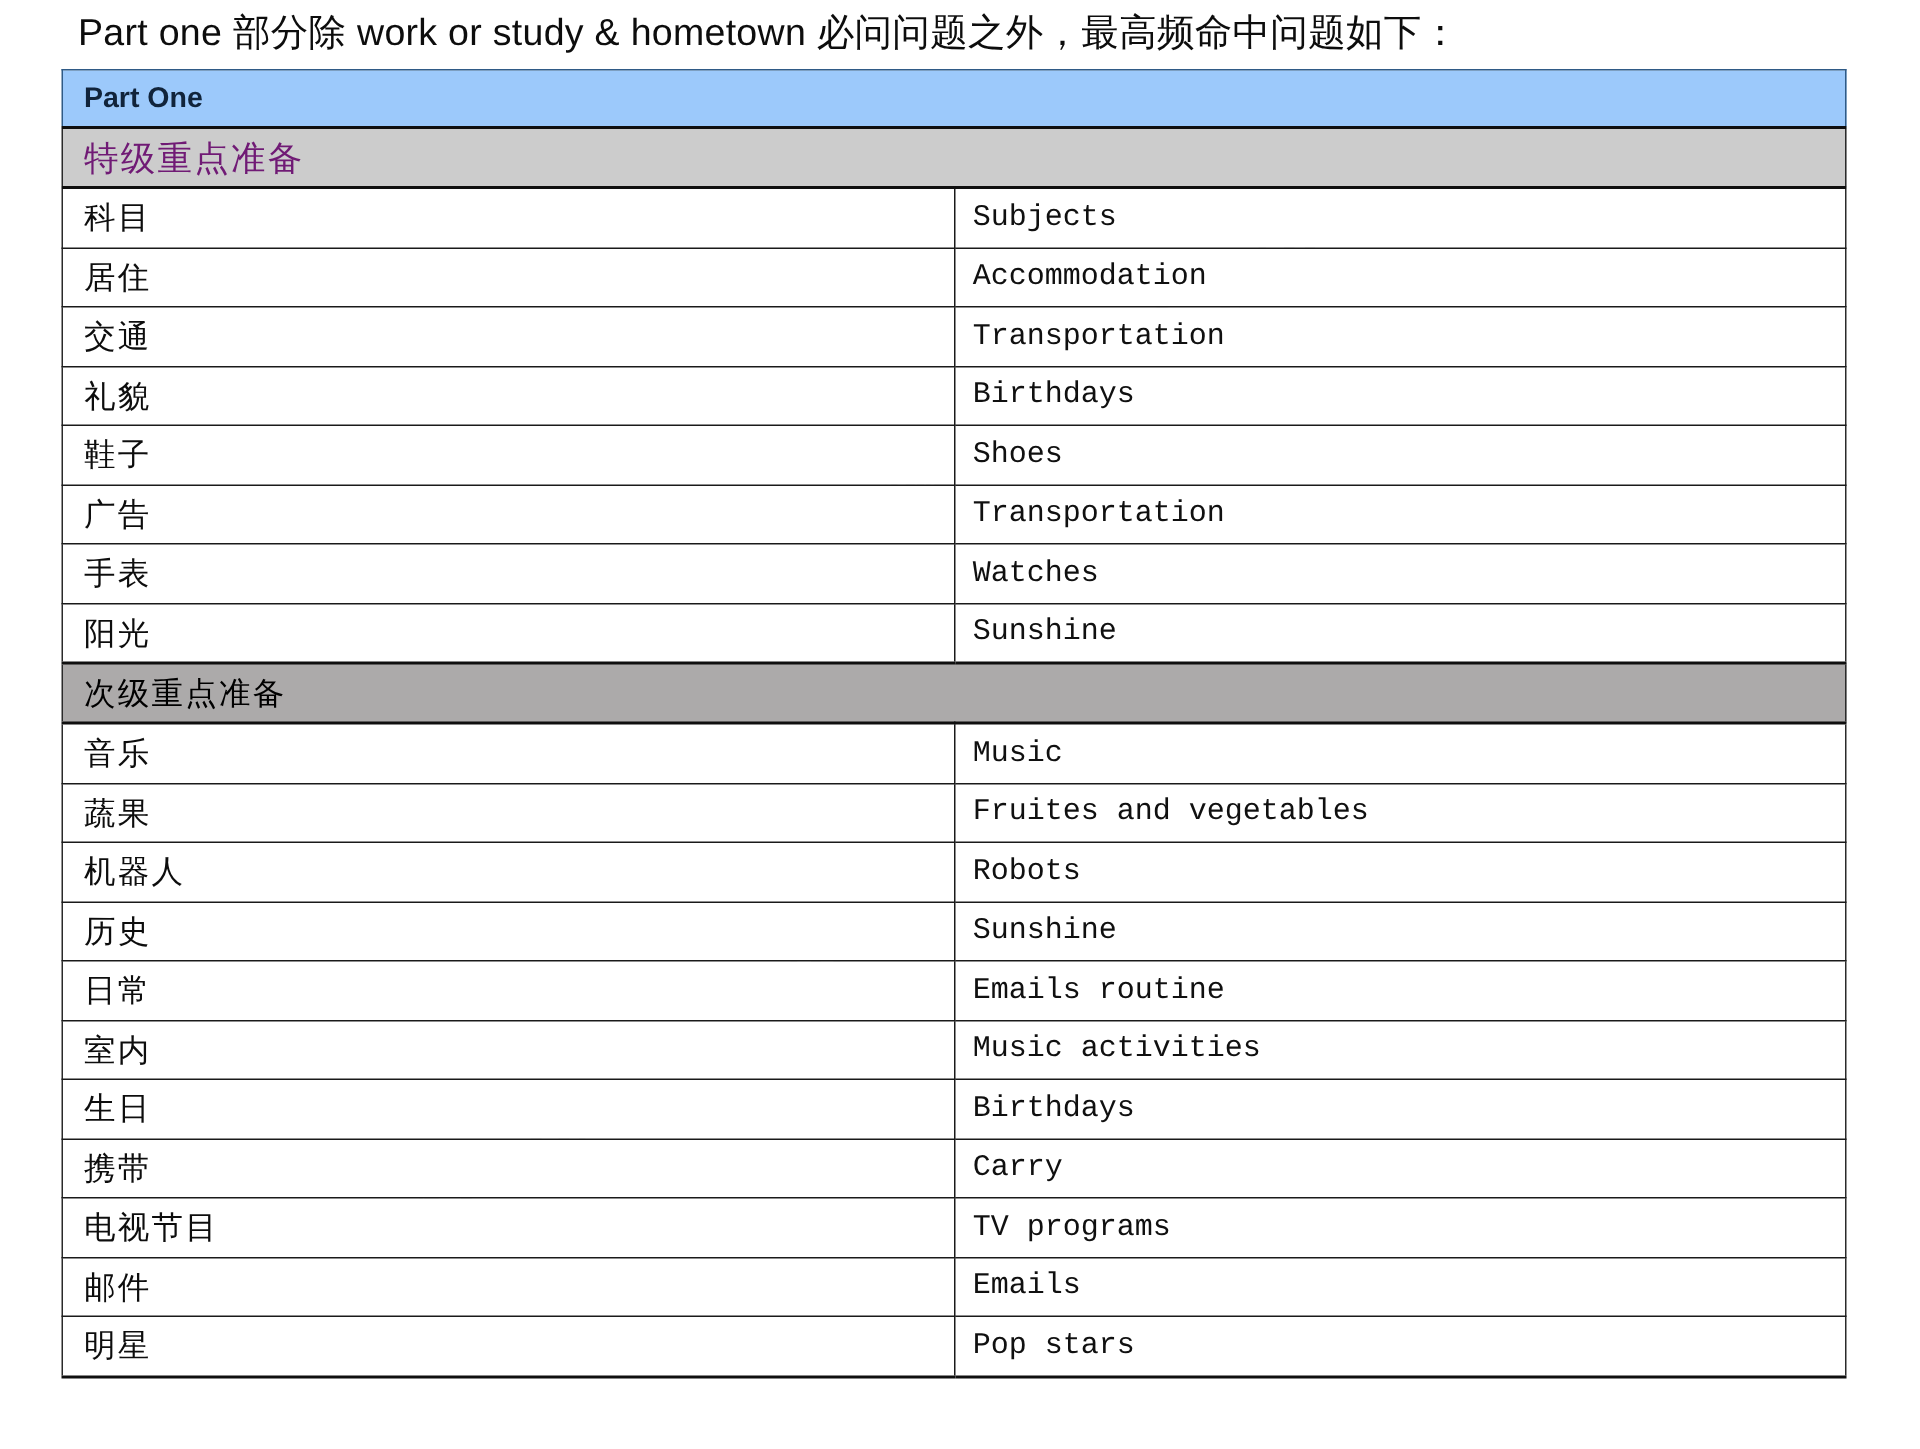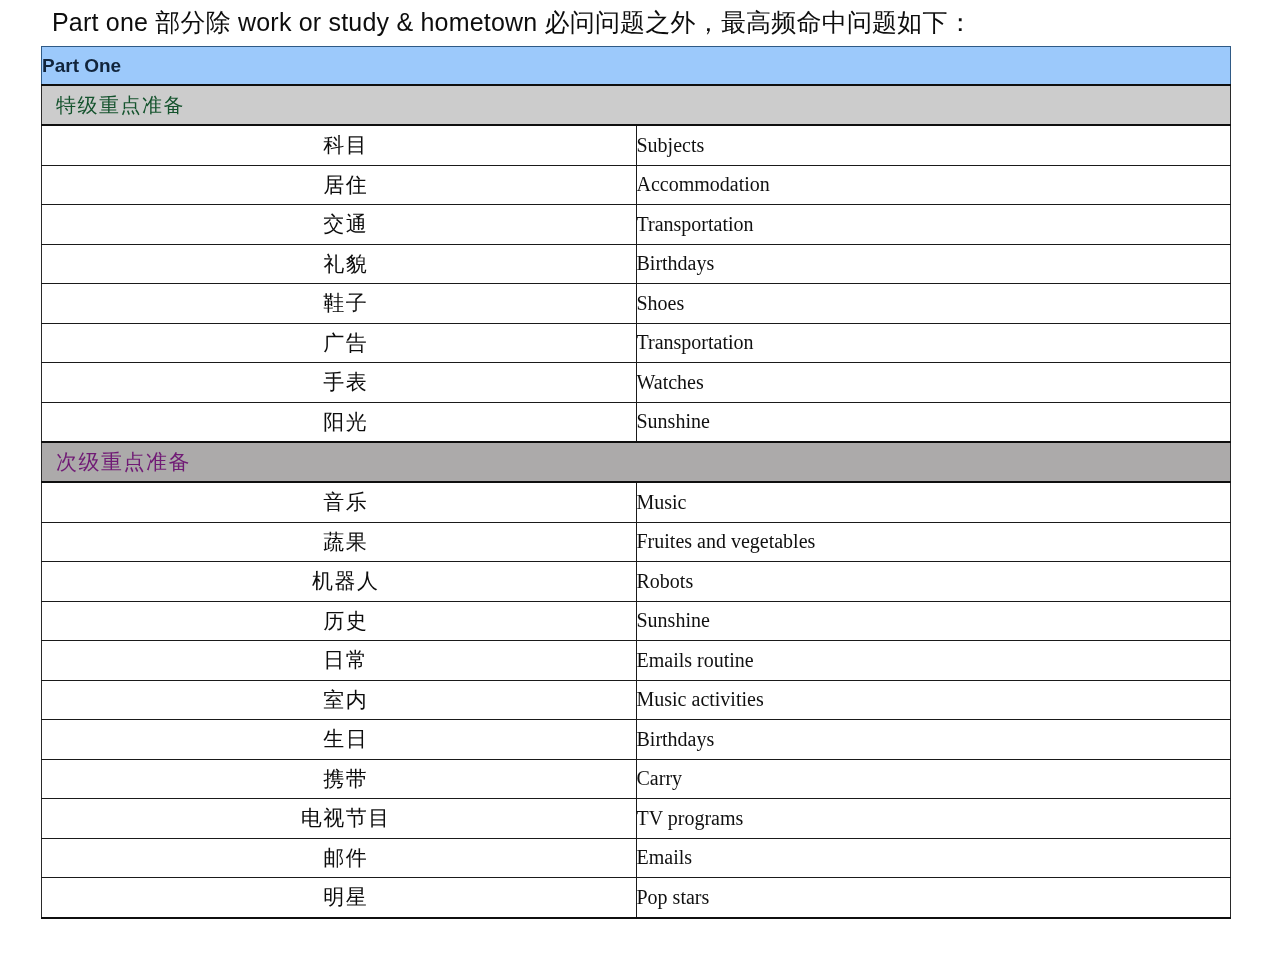--- a/index.html
+++ b/index.html
@@ -84,72 +84,73 @@
     background: #9CC9FB;
     height: 37px;
     border-top: 1.5px solid #2f5a86;
     border-left: 1.5px solid #2f5a86;
     border-right: 1.5px solid #2f5a86;
     border-bottom: 2px solid #0f0f0f;
     font-family: "Liberation Sans", sans-serif;
     font-weight: bold;
     font-size: 19px;
     color: #11243b;
+    padding-left: 14px;
   }
 
   
   tr.sec-head-1 td {
     background: #CCCCCC;
     height: 38px;
     border-left: 1.5px solid #2a2a2a;
     border-right: 1.5px solid #2a2a2a;
     border-bottom: 2px solid #0f0f0f;
     font-family: "Liberation Serif", serif;
-    font-size: 20px;
-    color: #14532d;
+    font-size: 23px;
+    color: #701a75;
     padding-left: 14px;
     letter-spacing: 1.5px;
   }
   
   tr.sec-head-2 td {
     background: #ACAAAA;
     height: 38px;
     border-left: 1.5px solid #2a2a2a;
     border-right: 1.5px solid #2a2a2a;
     border-top: 2px solid #0f0f0f;
     border-bottom: 2px solid #0f0f0f;
     font-family: "Liberation Serif", serif;
     font-size: 21px;
-    color: #701a75;
+    color: #000000;
     padding-left: 14px;
     letter-spacing: 1.5px;
   }
 
   
   tr.data-row td {
     height: 38.5px;
     background: #ffffff;
     border-bottom: 1.1px solid #1a1a1a;
   }
   tr.data-row td.cn {
     width: 355px;
     border-left: 1.5px solid #2a2a2a;
     border-right: 1.1px solid #1a1a1a;
     font-family: "Liberation Serif", serif;
     font-size: 21px;
     color: #0d0d0d;
     padding-left: 14px;
     letter-spacing: 1.5px;
-    text-align: center;
   }
   tr.data-row td.en {
     border-right: 1.5px solid #2a2a2a;
-    font-family: Liberation Serif, serif;
+    font-family: Liberation Mono, monospace;
     font-size: 20px;
     color: #101010;
+    padding-left: 12px;
   }
   tr.data-row.thick-bottom td { border-bottom: 2px solid #0f0f0f; }
   tr.data-row.last-row td { border-bottom: 2.5px solid #0f0f0f; }
 
   .red { color: #C0504D; }
 </style>
 </head>
 <body>
 
 <div class="doc-title">Part one 部分除 work or study &amp; hometown 必问问题之外，最高频命中问题如下：</div>

